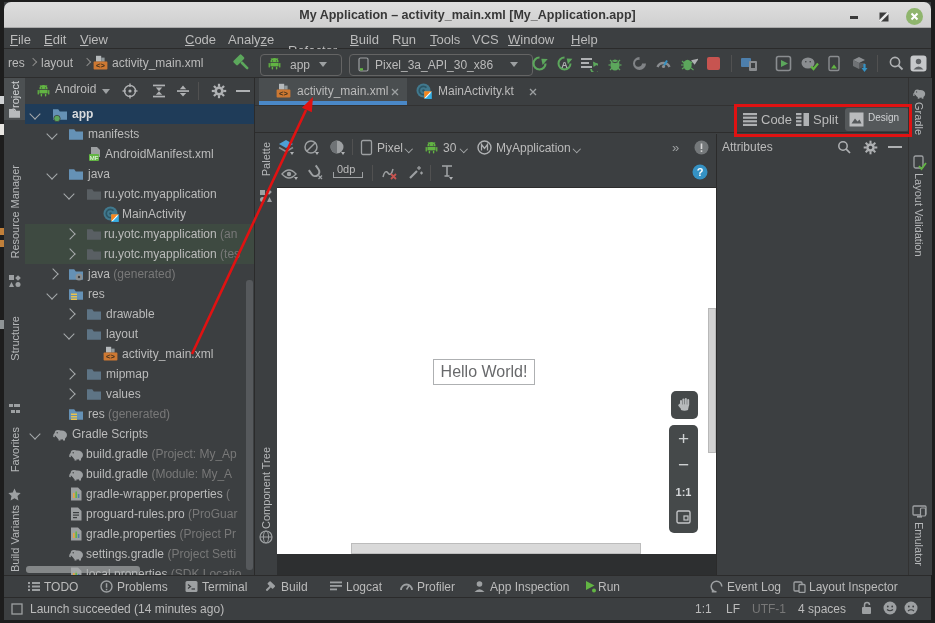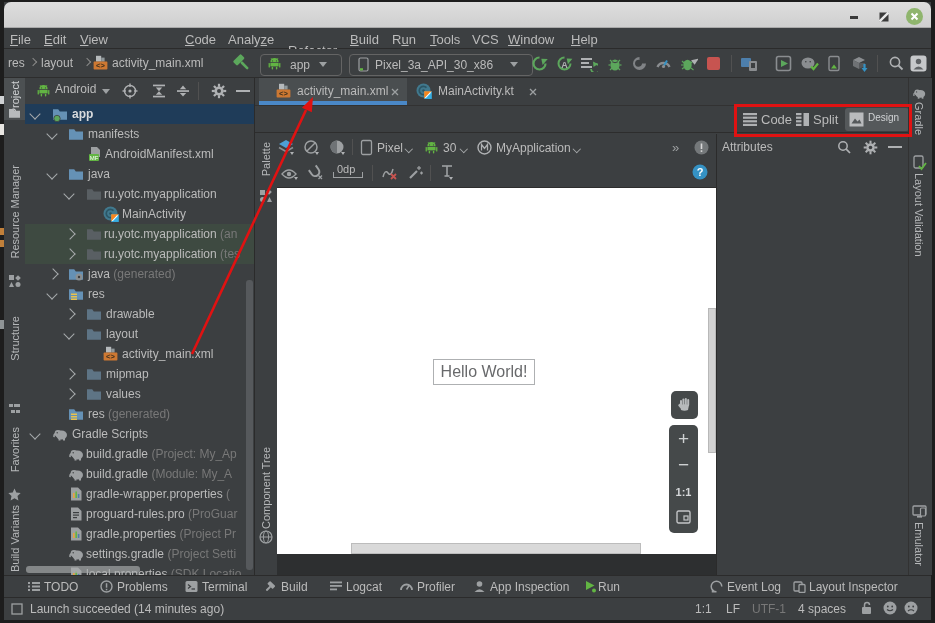--- a/index.html
+++ b/index.html
@@ -21,20 +21,21 @@
 <div id="s">
 
 <div class="a" style="left:4px;top:2px;width:927px;height:618px;background:#3c3f41;"></div>
 <div class="a" style="left:0;top:96px;width:4px;height:8px;background:#cfd2d4;"></div>
 <div class="a" style="left:0;top:124px;width:4px;height:11px;background:#e8e6e2;"></div>
 <div class="a" style="left:0;top:228px;width:4px;height:7px;background:#c07f3a;"></div>
 <div class="a" style="left:0;top:240px;width:4px;height:7px;background:#c07f3a;"></div>
 <div class="a" style="left:0;top:320px;width:4px;height:9px;background:#8f9496;"></div>
 
 <div class="a" style="left:4px;top:2px;width:927px;height:26px;background:linear-gradient(#dedede,#cfcfcf);border-radius:7px 7px 0 0;border-bottom:1px solid #a9a9a9;box-sizing:border-box;"></div>
+<div class="a" style="left:4px;top:2px;width:927px;height:26px;line-height:26px;text-align:center;font-size:12.5px;font-weight:bold;color:#383838;">My Application – activity_main.xml [My_Application.app]</div>
 <div class="a" style="left:850px;top:16px;width:8px;height:3px;background:#3a3a3a;"></div>
 <svg class="a" style="left:879px;top:12px;" width="10" height="10">
       <rect x="0.5" y="0.5" width="9" height="9" fill="#3a3a3a"></rect>
       <line x1="0.5" y1="9.5" x2="9.5" y2="0.5" stroke="#e8e8e8" stroke-width="2.4"></line>
     </svg>
 <div class="a" style="left:906px;top:8px;width:17px;height:17px;border-radius:50%;background:#8fb56d;"></div>
 <svg class="a" style="left:906px;top:8px;" width="17" height="17">
       <path d="M5.5 5.5 L11.5 11.5 M11.5 5.5 L5.5 11.5" stroke="#fff" stroke-width="2" fill="none"></path>
     </svg>
 

